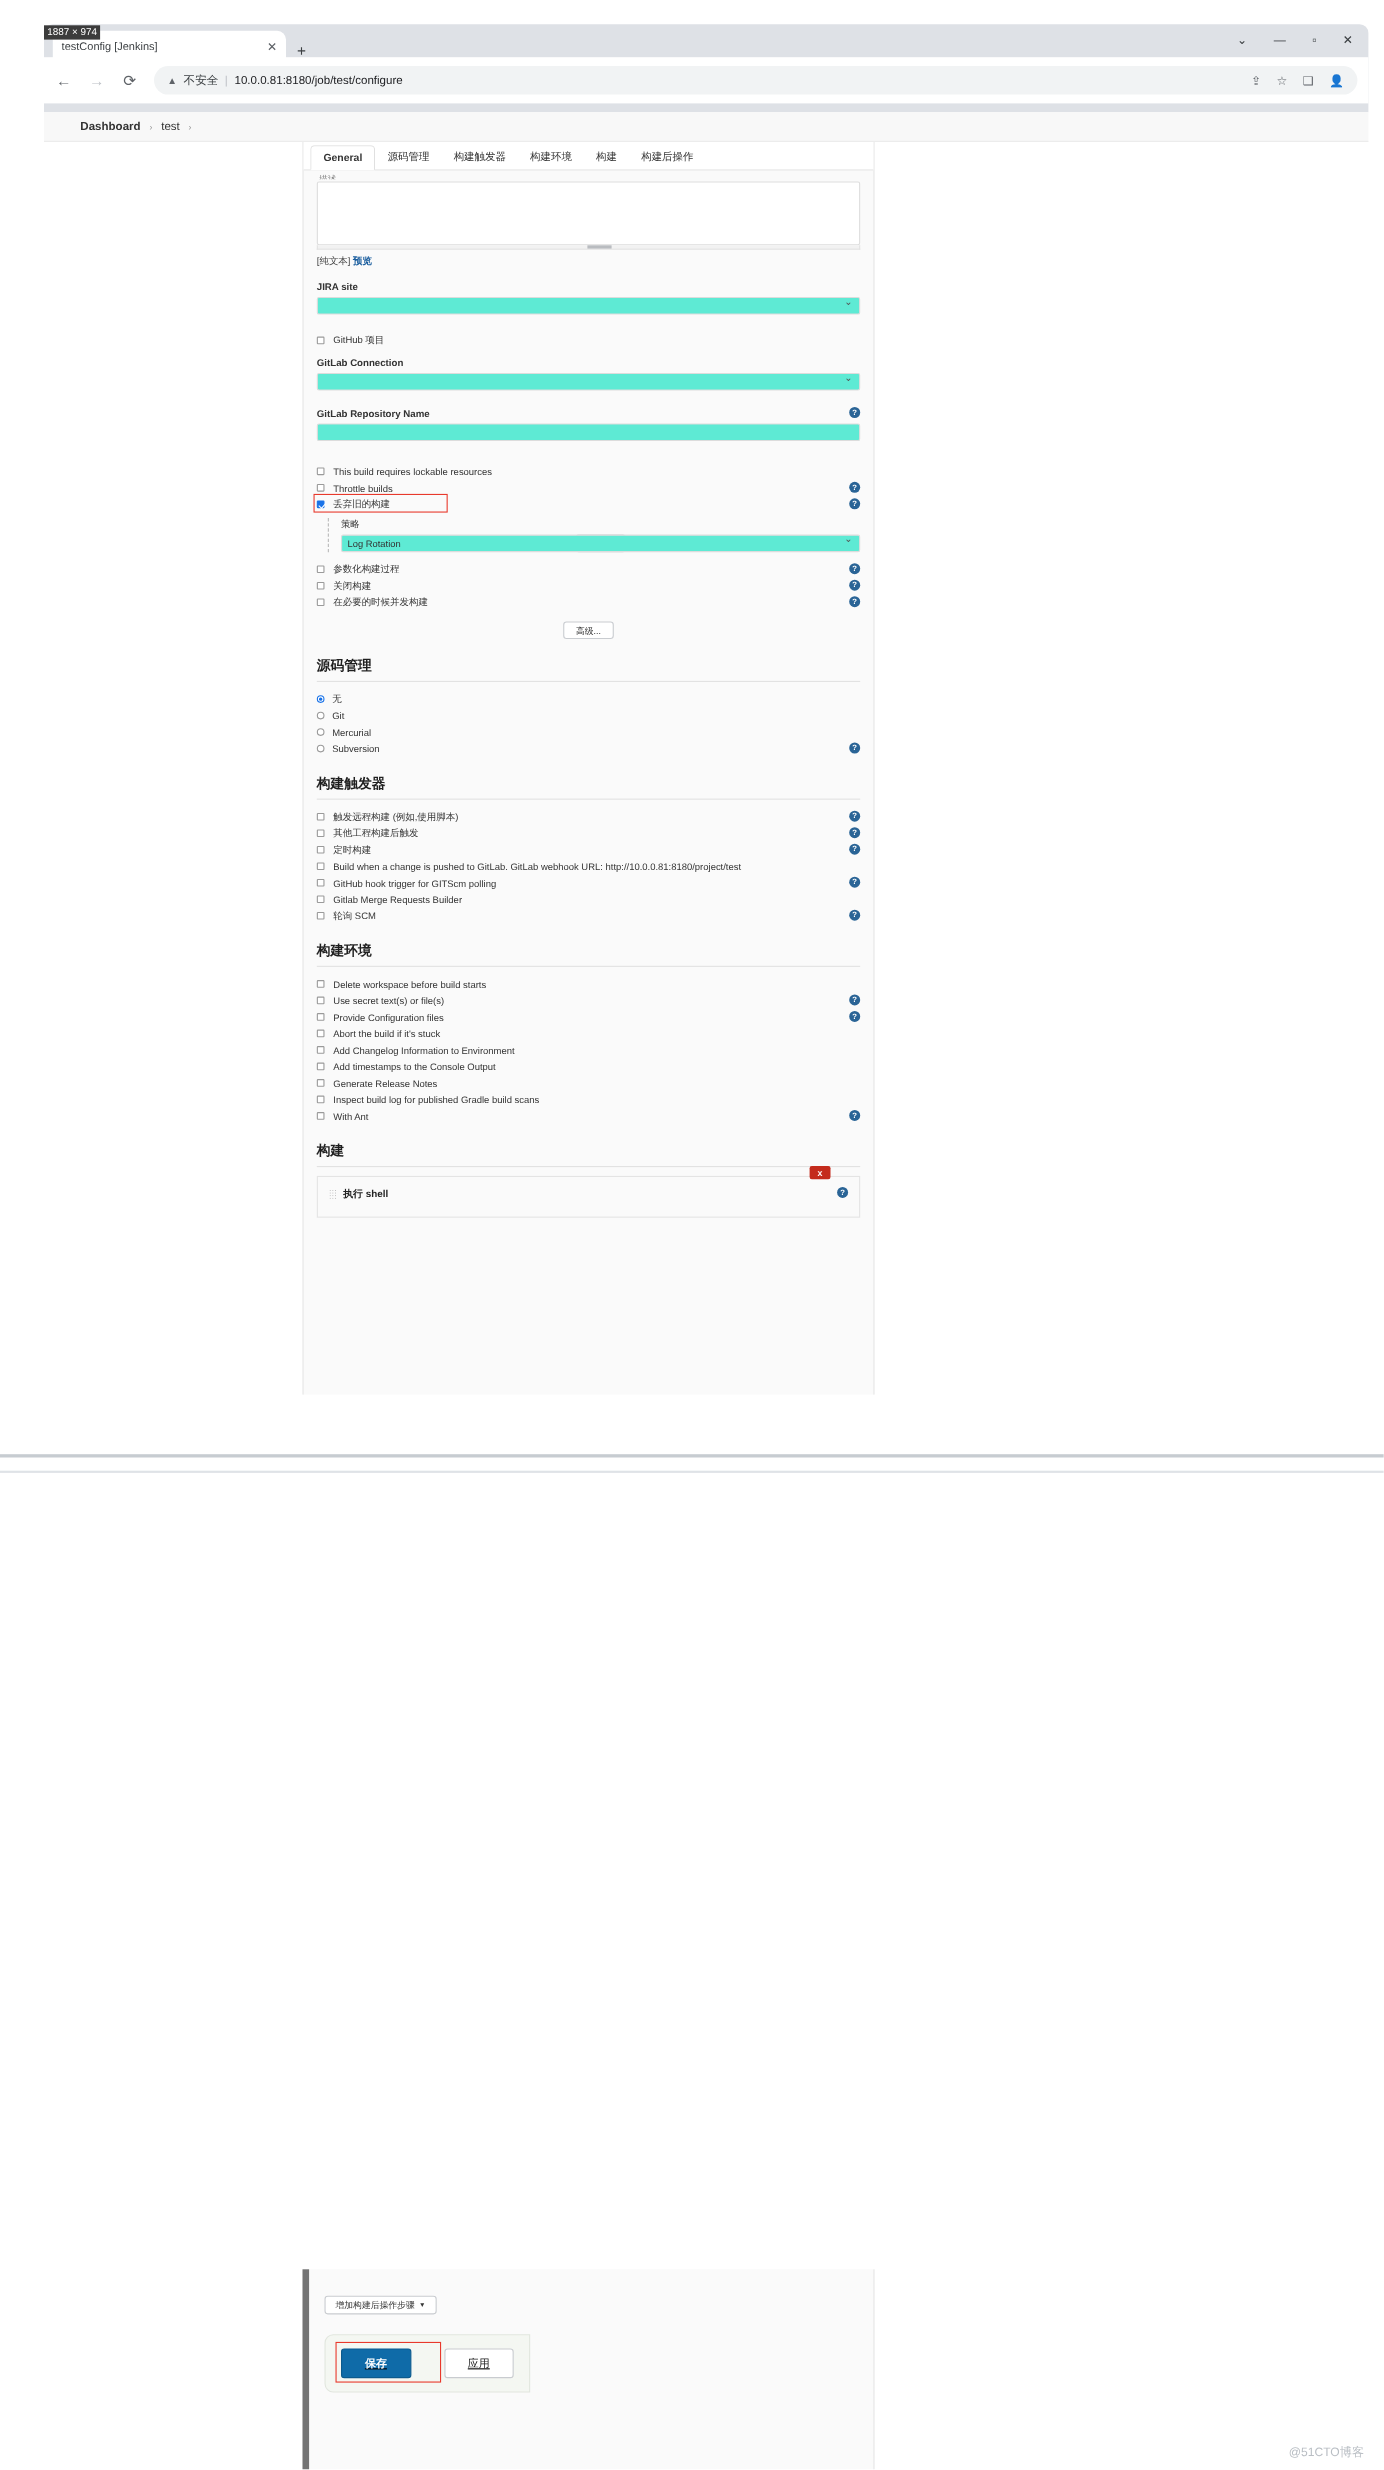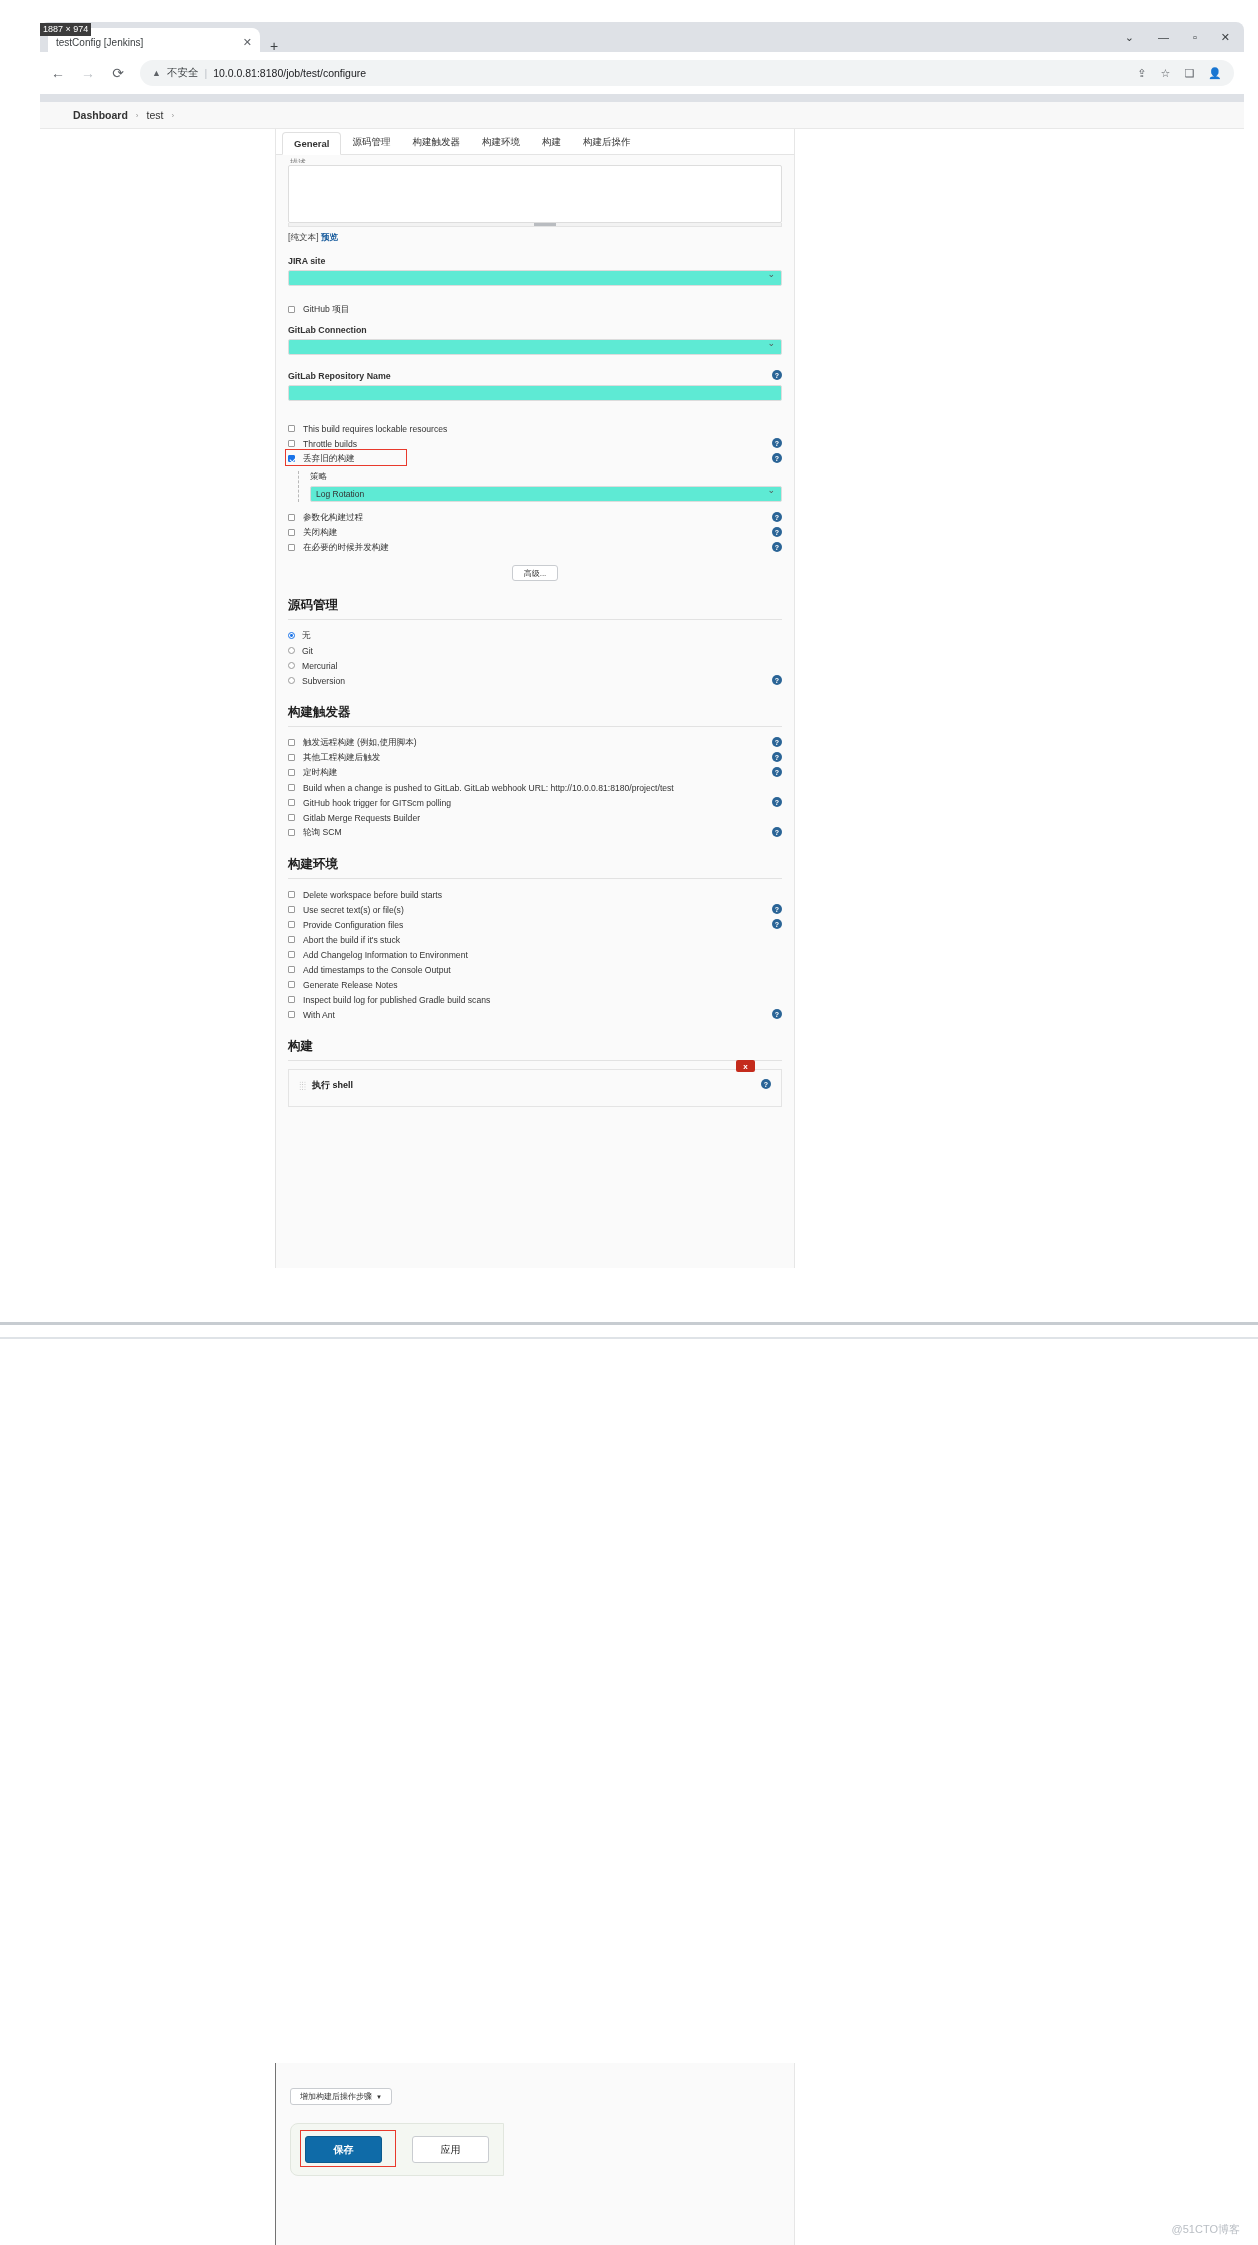--- a/index.html
+++ b/index.html
@@ -182,27 +182,27 @@
 
   
   .redbox { position:absolute; border: 1.6px solid #e8392c; pointer-events:none; }
 
   
   .lower-rule { position:absolute; left:0; top:1322px; width:1258px; height:3px; background:#c7ccd1; }
   .lower-rule2 { position:absolute; left:0; top:1337px; width:1258px; height:2px; background:#dfe3e7; }
 
   .bottom-card {
     position:absolute; left: 275px; top: 2063px; width: 520px; height: 182px;
-    background:#fafafa; border-left:1px solid #737373; border-right:1px solid #e6e6e6;
+    background:#fafafa; border-left:6px solid #737373; border-right:1px solid #e6e6e6;text-decoration:underline;
   }
   .bottom-inner { padding: 22px 14px 0 14px; }
   .savebar {
     margin-top: 18px; background:#f4f7f2; border:1px solid #e1e6de;
     border-top-left-radius:8px; border-bottom-left-radius:8px;
-    width: 214px; padding: 12px 14px; display:flex; gap: 30px; align-items:center; position:relative;
+    width: 187px; padding: 12px 14px; display:flex; gap: 30px; align-items:center; position:relative;
   }
   .btn-save {
     width: 78px; height: 27px; background:#0f6ba8; color:#fff;
     border: 1px solid #0c5a8d; border-radius:3px;
     font-size: 10px; font-weight:bold; display:flex; align-items:center; justify-content:center;
   }
   .btn-apply {
     width: 78px; height: 27px; background:#fff; color:#222;
     border: 1px solid #c9ccd0; border-radius:3px;
     font-size: 10px; display:flex; align-items:center; justify-content:center;

